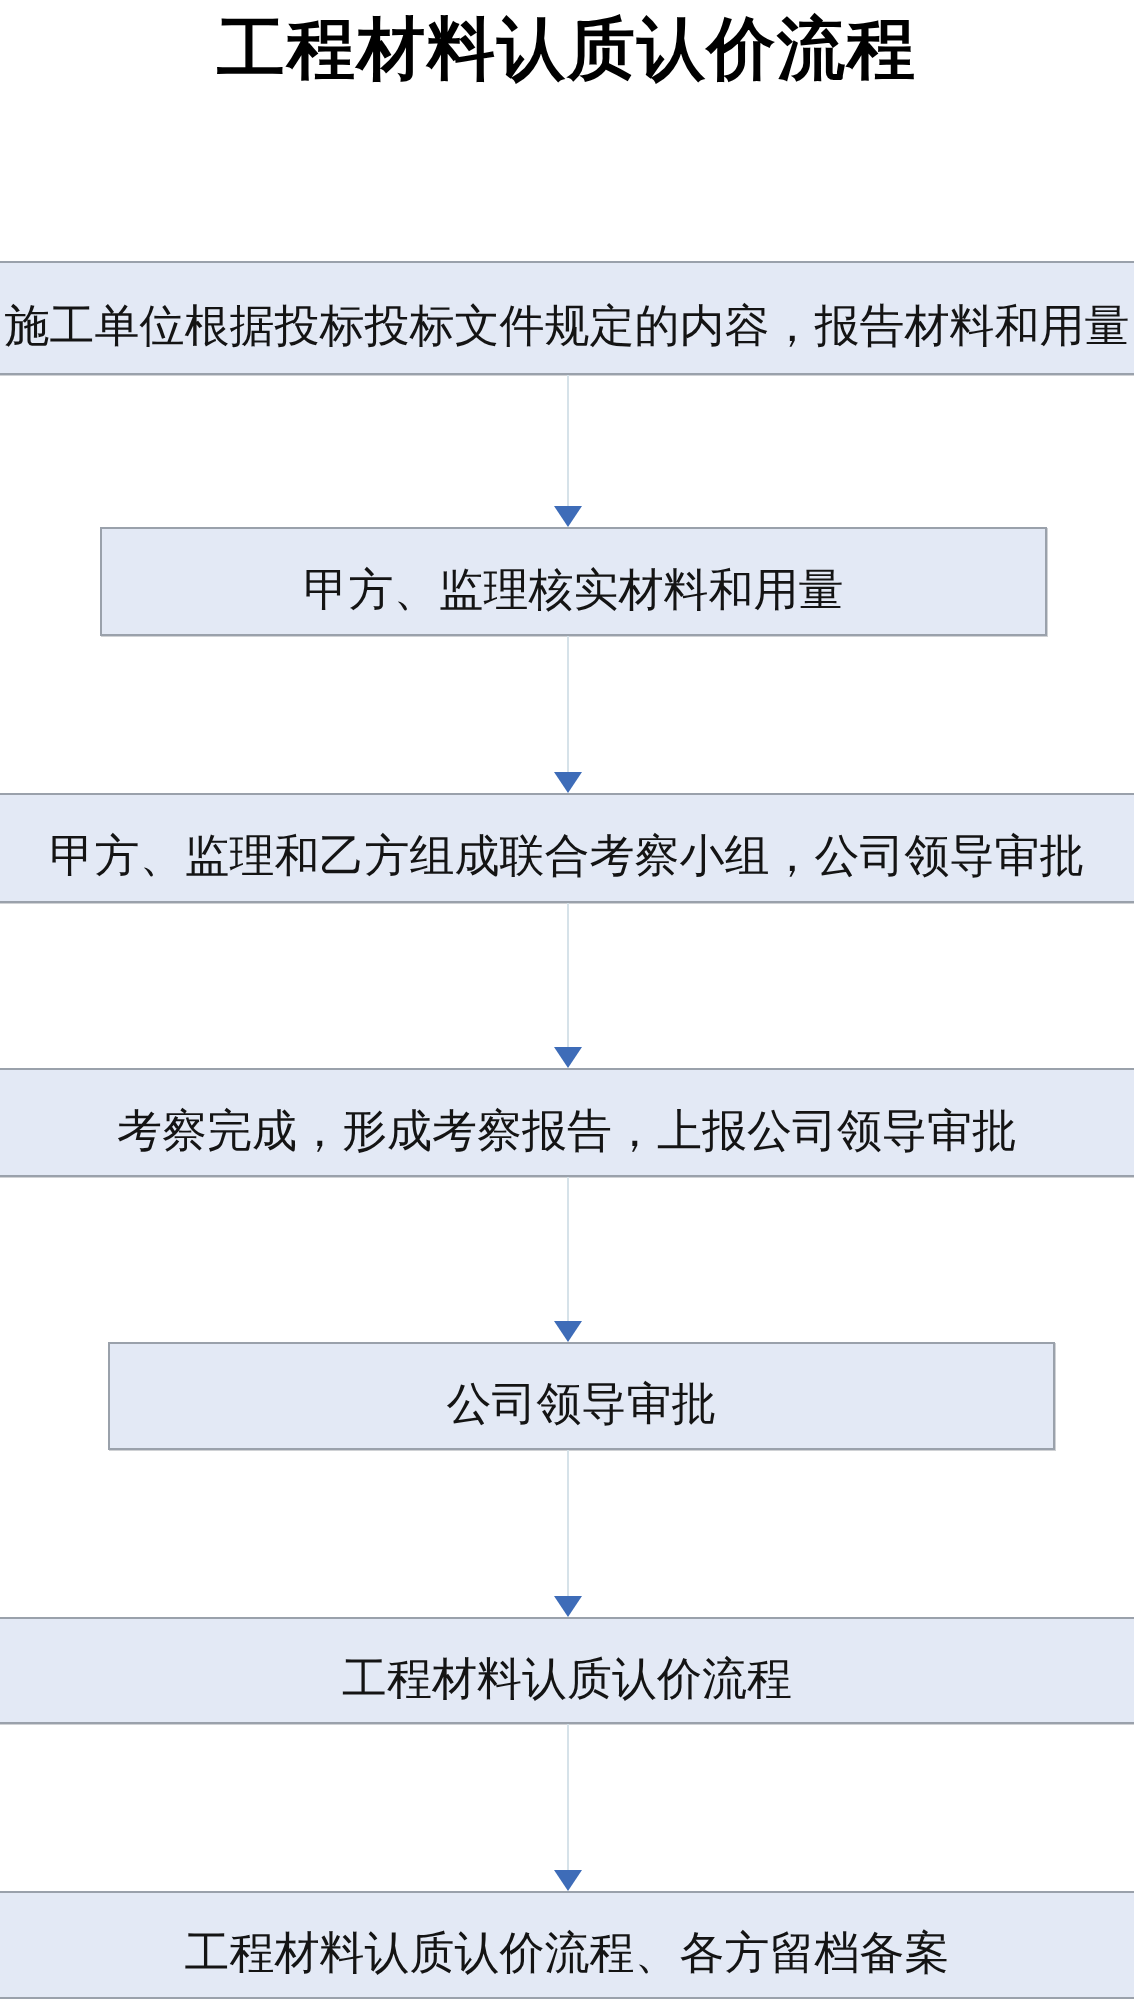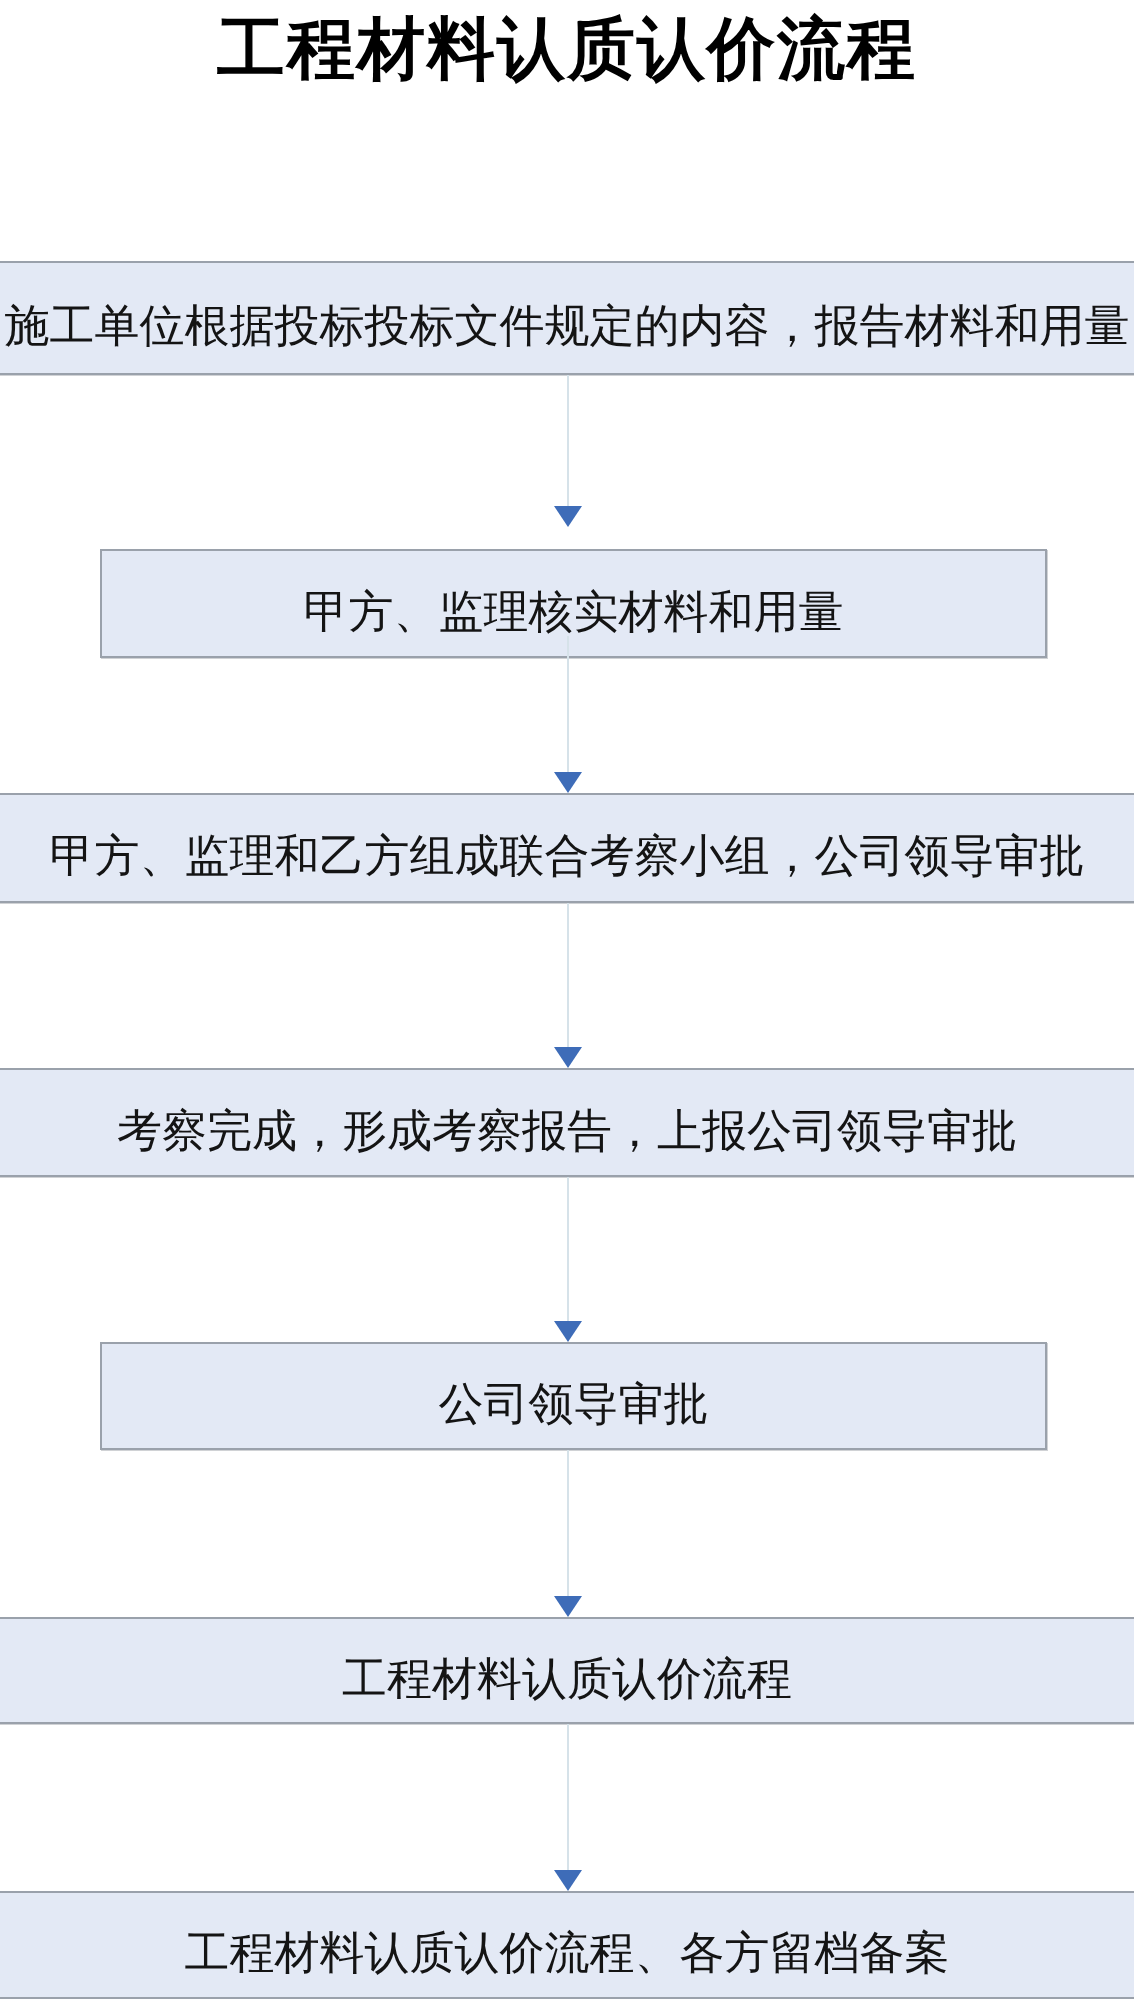--- a/index.html
+++ b/index.html
@@ -39,24 +39,24 @@
     align-items: center;
     justify-content: center;
     text-align: center;
     font-size: 45px;
     color: #141414;
     line-height: 1.15;
     box-shadow: 1px 1px 0 rgba(120,125,135,0.35);
   }
   .node .label { white-space: nowrap; margin-top: 16px; }
   .n1 { left: -2px;  top: 261px;  width: 1138px; height: 114px; }
-  .n2 { left: 100px; top: 549px;  width: 947px;  height: 109px; }
+  .n2 { left: 100px; top: 527px;  width: 947px;  height: 109px; }
   .n3 { left: -2px;  top: 793px;  width: 1138px; height: 110px; }
   .n4 { left: -2px;  top: 1068px; width: 1138px; height: 109px; }
-  .n5 { left: 100px; top: 1342px; width: 947px;  height: 108px; }
+  .n5 { left: 108px; top: 1342px; width: 947px;  height: 108px; }
   .n6 { left: -2px;  top: 1617px; width: 1138px; height: 107px; }
   .n7 { left: -2px;  top: 1891px; width: 1138px; height: 108px; }
   .connector-line {
     position: absolute;
     left: 567px;
     width: 2px;
     background: var(--connector-line);
   }
   .arrow-head {
     position: absolute;

